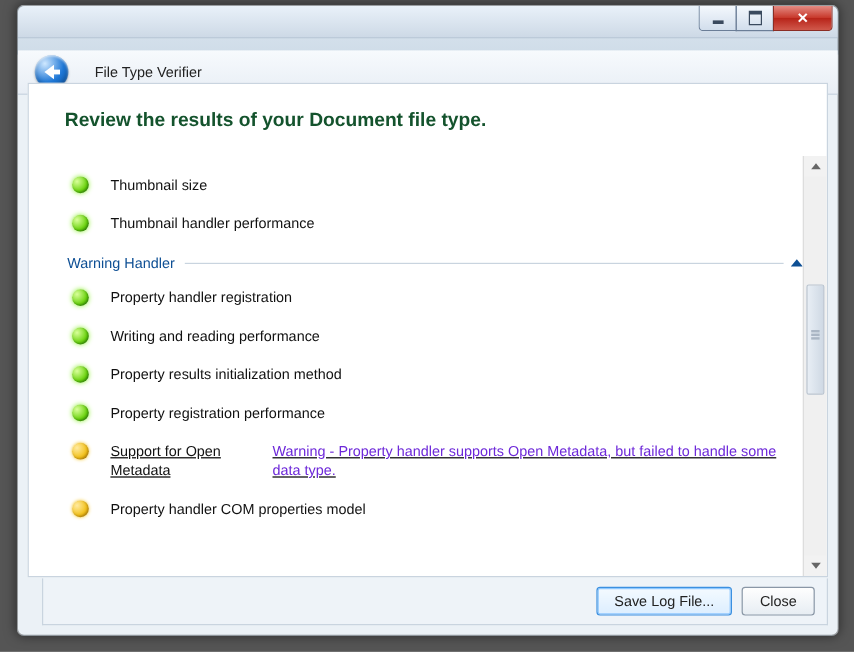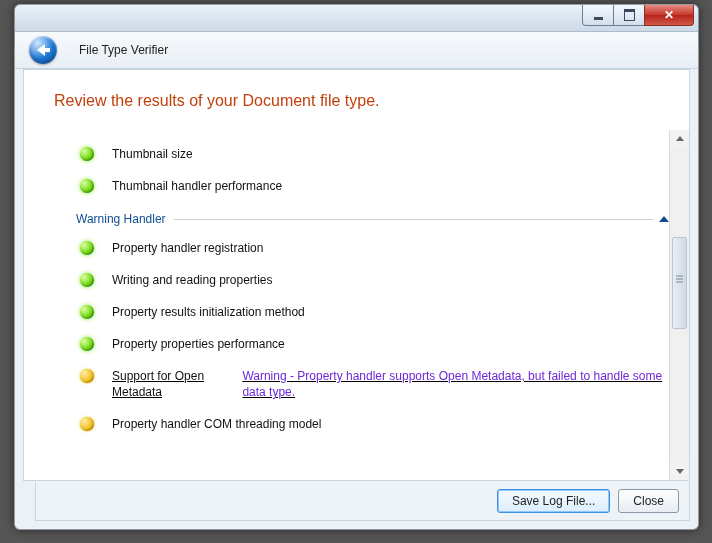--- a/index.html
+++ b/index.html
@@ -14,34 +14,34 @@
   .wb{width:30px;height:20px;border:1px solid #6b7e97;border-top:none;margin-left:-1px;
     background:linear-gradient(#f4f8fd,#d2deec);display:flex;align-items:center;justify-content:center;
     font-size:10px;color:#3a4a5e;cursor:default;}
   .wb.min{border-bottom-left-radius:4px;}
   .wb.cls{width:48px;border-bottom-right-radius:4px;color:#fff;
     background:linear-gradient(#e48b83,#c83a2d 48%,#b8251a 52%,#d0584b);border-color:#8b2d24;}
   .wb-max-glyph{width:9px;height:8px;border:1px solid #3a4a5e;border-top:3px solid #3a4a5e;}
   .wb-min-glyph{width:9px;height:0;border-bottom:3px solid #3a4a5e;margin-top:6px;}
   .wb-x{font-weight:bold;font-size:12px;}
   .navrow{height:36px;display:flex;align-items:center;padding-left:14px;
-    background:linear-gradient(#f7fafd,#e8eef5);border-bottom:1px solid #c8d3df;}
+    background:linear-gradient(#f7fafd,#e8eef5);border-bottom:1px solid #c8d3df;margin-top:10px;}
   .back{width:28px;height:28px;border-radius:50%;
     background:radial-gradient(circle at 30% 25%,#cfe8ff,#1e77d6 55%,#0a4d95);
     box-shadow:inset 0 1px 2px rgba(255,255,255,.7),inset 0 -2px 4px rgba(0,0,0,.25),0 1px 2px rgba(0,0,0,.3);
     position:relative;cursor:pointer;}
   .back::before{content:"";position:absolute;left:8px;top:8px;width:0;height:0;
     border-top:6px solid transparent;border-bottom:6px solid transparent;border-right:8px solid #fff;}
   .back::after{content:"";position:absolute;left:14px;top:12px;width:7px;height:4px;background:#fff;}
   .navtitle{margin-left:22px;font-size:12px;color:#222;}
   .client{position:absolute;left:8px;right:8px;top:64px;bottom:48px;background:#fff;
     border:1px solid #c9d4df;}
-  .heading{color:#c2410c;font-size:16px;padding:22px 16px 16px 30px;font-weight:400;}
+  .heading{color:#14532d;font-size:16px;padding:22px 16px 16px 30px;font-weight:700;}
   .scrollwrap{position:absolute;left:0;right:0;top:60px;bottom:0;}
-  .list{position:absolute;left:0;right:20px;top:0;bottom:0;overflow:hidden;padding:8px 0 0 56px;}
+  .list{position:absolute;left:0;right:20px;top:0;bottom:0;overflow:hidden;padding:8px 0 0 36px;}
   .row{display:flex;align-items:flex-start;padding:8px 0;line-height:16px;}
   .ic{width:14px;height:14px;border-radius:50%;margin-right:18px;margin-top:1px;flex:none;}
   .ic-ok{background:radial-gradient(circle at 30% 30%,#d9ff9a,#6cd40f 60%,#3a900a);
     box-shadow:0 0 4px #8cf030,inset -1px -1px 2px rgba(0,60,0,.4);}
   .ic-warn{background:radial-gradient(circle at 30% 30%,#ffeaa0,#f3c21b 60%,#c7920a);
     box-shadow:0 0 3px #f3c21b,inset -1px -1px 2px rgba(100,60,0,.4);}
   .rtxt{color:#111;font-size:12px;}
   .sub{color:#6d28d9;font-size:12px;}
   .grouphead{display:flex;align-items:center;margin:10px 0 6px -4px;}
   .gtitle{color:#0e4f94;font-size:12px;margin-right:8px;white-space:nowrap;}
@@ -114,40 +114,40 @@
             <div class="gline"></div>
             <div class="caret"></div>
           </div>
 
           <div class="row">
             <div class="ic ic-ok"></div>
             <div class="rtxt">Property handler registration</div>
           </div>
           <div class="row">
             <div class="ic ic-ok"></div>
-            <div class="rtxt">Writing and reading properties</div>
+            <div class="rtxt">Writing and reading performance</div>
           </div>
           <div class="row">
             <div class="ic ic-ok"></div>
             <div class="rtxt">Property results initialization method</div>
           </div>
           <div class="row">
             <div class="ic ic-ok"></div>
-            <div class="rtxt">Property properties performance</div>
+            <div class="rtxt">Property registration performance</div>
           </div>
           <div class="row">
             <div class="ic ic-warn"></div>
             <div class="txtbody">
               <div class="rtxt">Support for Open Metadata</div>
               <div class="sub">Warning - Property handler supports Open Metadata, but failed to handle some data type.</div>
             </div>
           </div>
           <div class="row">
             <div class="ic ic-warn"></div>
-            <div class="rtxt">Property handler COM threading model</div>
+            <div class="rtxt">Property handler COM properties model</div>
           </div>
 
         </div>
 
         <div class="sbar">
           <div class="sarr top">
               <div class="tri"></div>
             </div>
           <div class="strack">
             <div class="sthumb"></div>

